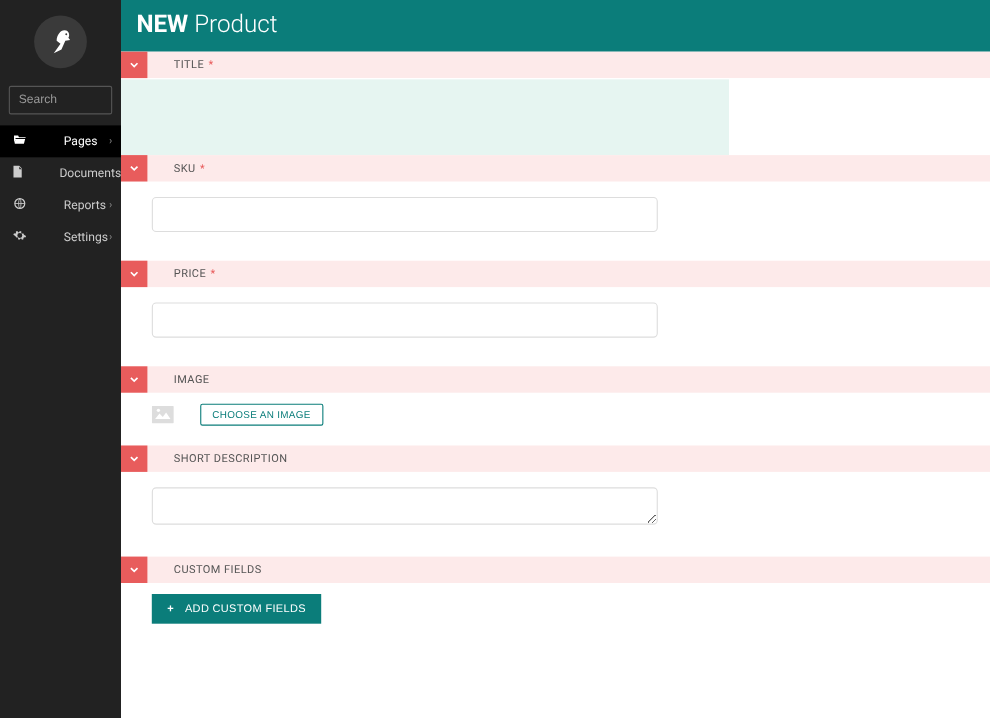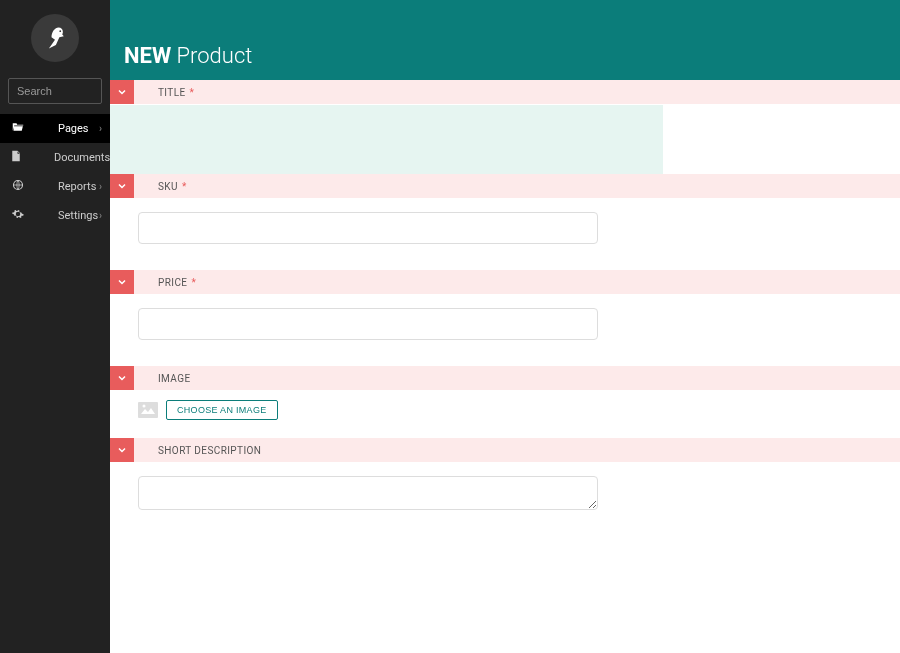--- a/index.html
+++ b/index.html
@@ -20,41 +20,41 @@
   .nav-item { display:flex; align-items:center; padding:7px 10px; font-size:11px; color:#ccc; cursor:pointer; position:relative;gap:24px; }
   .nav-item .ni-icon { width:16px; text-align:center; margin-right:8px; font-size:12px; }
   .nav-item .ni-chev { position:absolute; right:8px; font-size:10px; color:#888; }
   .nav-item.active { background:#000; color:#fff; }
 
   
   .main { flex:1; display:flex; flex-direction:column; background:#fff; overflow:auto; }
   .topbar { background:#0b7d7a; height:16px; display:flex; align-items:center; padding:0 14px; gap:18px; color:#e8f4f3; font-size:10px; }
   .topbar .globe { width:14px; text-align:center; }
   .header { background:#0b7d7a; color:#fff; padding:10px 14px 0; }
-  .header h1 { font-weight:300; font-size:22px; padding-bottom:12px;margin-top:33px; }
+  .header h1 { font-weight:300; font-size:22px; padding-bottom:12px; }
   .header h1 b { font-weight:700; }
   .tabs { display:flex; gap:0; }
   .tab { padding:8px 18px; font-size:10px; letter-spacing:.3px; color:#dff1f0; cursor:pointer; }
   .tab.active { background:#fff; color:#333; }
 
   .form-area { flex:1; }
   .field { }
   .field-head { display:flex; align-items:center; background:#fdeaea; height:24px; }
   .collapse-btn { width:24px; height:24px; background:#e85c5c; display:flex; align-items:center; justify-content:center; color:#fff; cursor:pointer; }
   .collapse-btn svg { width:12px; height:12px; }
   .field-label { font-size:10px; letter-spacing:.4px; color:#555; margin-left:24px; display:flex; align-items:center; gap:4px; }
   .req-star { color:#e85c5c; }
   .field-body { padding:14px 14px 26px 28px; }
 
   .title-body { height:70px; background:linear-gradient(to right, #e6f5f1 70%, #fff 70%); border-top:1px solid #fff; }
 
   .text-input { width:460px; height:32px; border:1px solid #ddd; border-radius:4px; padding:6px 10px; font-size:12px; background:#fff; }
   .textarea { width:460px; height:34px; border:1px solid #ddd; border-radius:4px; padding:6px 10px; font-size:12px; resize:vertical; background:#fff; }
 
-  .image-row { display:flex; align-items:center; gap:8px; }
+  .image-row { display:flex; align-items:center; gap:24px; }
   .img-placeholder { width:20px; height:16px; color:#ccc; }
   .choose-btn { border:1px solid #0b7d7a; color:#0b7d7a; background:#fff; font-size:9px; letter-spacing:.3px; padding:4px 10px; border-radius:2px; cursor:pointer; }
 
   .add-btn { background:#0b7d7a; color:#fff; border:none; font-size:10px; letter-spacing:.3px; padding:8px 14px; display:flex; align-items:center; gap:10px; cursor:pointer; }
   .add-btn .plus { font-weight:bold; }
   .field-body.custom { padding-top:10px; padding-bottom:30px; }
 </style>
 </head>
 <body>
 
@@ -211,15 +211,33 @@
         </div>
         <div class="field-label">
           <span>SHORT DESCRIPTION</span>
         </div>
       </div>
       <div class="field-body">
         <textarea class="textarea" style=""></textarea>
       </div>
     </div>
 
+    <div class="field">
+      <div class="field-head">
+        <div class="collapse-btn">
+          <svg viewBox="0 0 16 16" fill="none" stroke="#fff" stroke-width="2">
+              <path d="M4 6l4 4 4-4"></path>
+            </svg>
+        </div>
+        <div class="field-label">
+          <span>CUSTOM FIELDS</span>
+        </div>
+      </div>
+      <div class="field-body custom">
+        <button class="add-btn">
+          <span class="plus">+</span>
+          <span>ADD CUSTOM FIELDS</span>
+        </button>
+      </div>
+    </div>
 
   </div>
 </main>
 
 </body></html>

